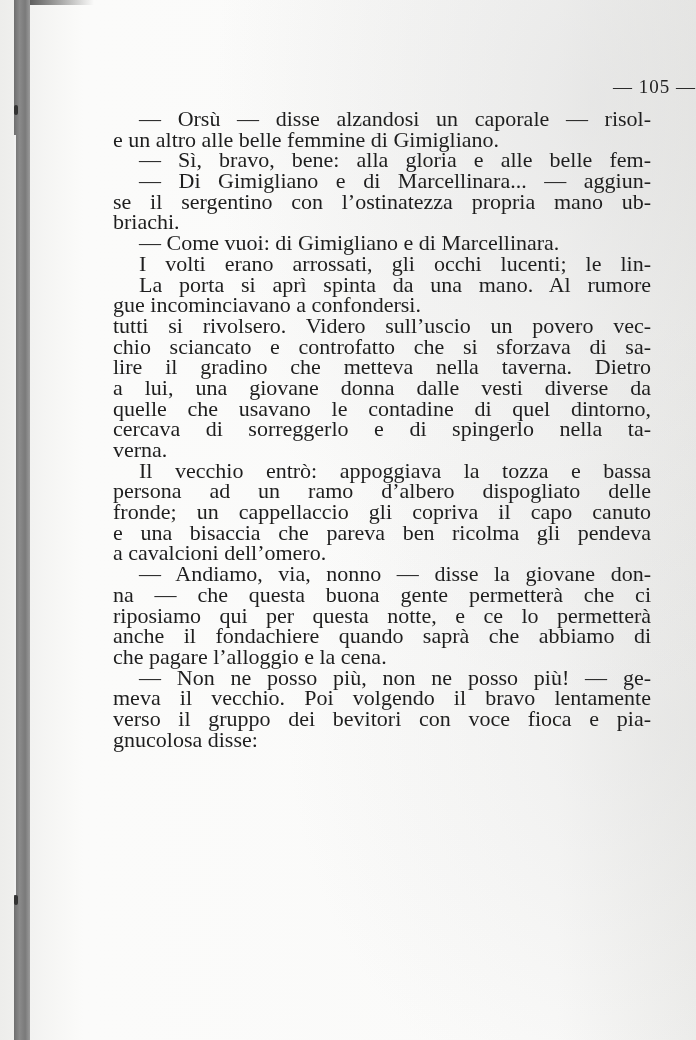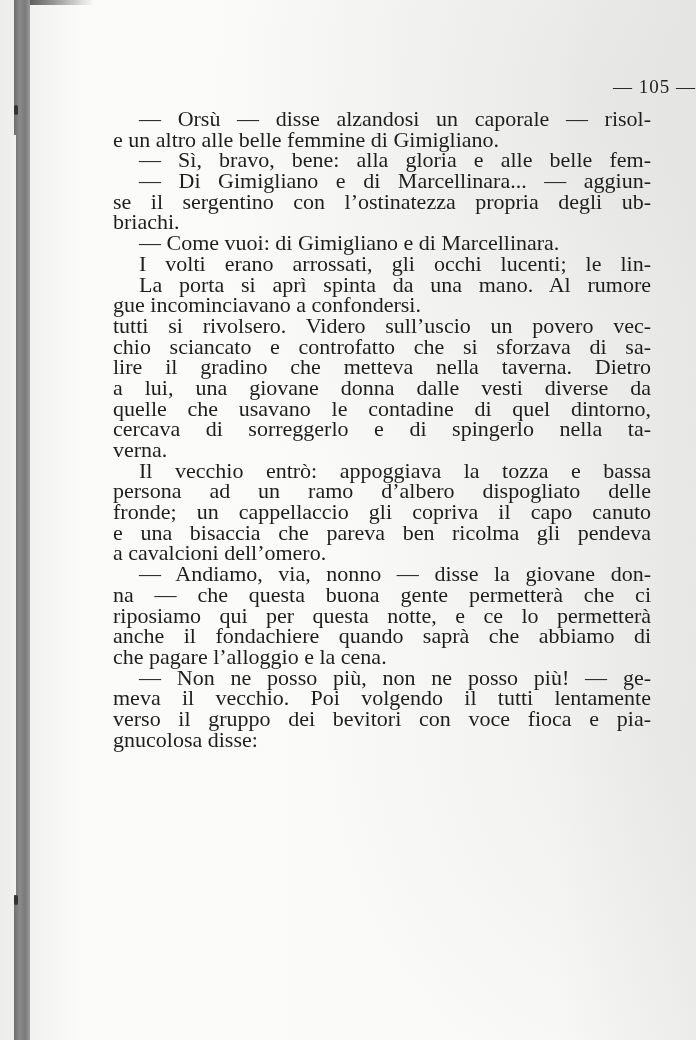--- a/index.html
+++ b/index.html
@@ -99,21 +99,21 @@
 <div class="binding-mark" style="top:105px"></div>
 <div class="binding-mark" style="top:895px"></div>
 
 <div class="page-number">— 105 —</div>
 
 <div class="text-block" id="text-block">
     <span class="line indent">— Orsù — disse alzandosi un caporale — risol-</span>
     <span class="line last">e un altro alle belle femmine di Gimigliano.</span>
     <span class="line indent">— Sì, bravo, bene: alla gloria e alle belle fem-</span>
     <span class="line indent">— Di Gimigliano e di Marcellinara... — aggiun-</span>
-    <span class="line">se il sergentino con l’ostinatezza propria degli ub-</span>
+    <span class="line">se il sergentino con l’ostinatezza propria mano ub-</span>
     <span class="line last">briachi.</span>
     <span class="line indent last">— Come vuoi: di Gimigliano e di Marcellinara.</span>
     <span class="line indent">I volti erano arrossati, gli occhi lucenti; le lin-</span>
     <span class="line indent">La porta si aprì spinta da una mano. Al rumore</span>
     <span class="line last">gue incominciavano a confondersi.</span>
     <span class="line">tutti si rivolsero. Videro sull’uscio un povero vec-</span>
     <span class="line">chio sciancato e controfatto che si sforzava di sa-</span>
     <span class="line">lire il gradino che metteva nella taverna. Dietro</span>
     <span class="line">a lui, una giovane donna dalle vesti diverse da</span>
     <span class="line">quelle che usavano le contadine di quel dintorno,</span>
@@ -123,16 +123,16 @@
     <span class="line">persona ad un ramo d’albero dispogliato delle</span>
     <span class="line">fronde; un cappellaccio gli copriva il capo canuto</span>
     <span class="line">e una bisaccia che pareva ben ricolma gli pendeva</span>
     <span class="line last">a cavalcioni dell’omero.</span>
     <span class="line indent">— Andiamo, via, nonno — disse la giovane don-</span>
     <span class="line">na — che questa buona gente permetterà che ci</span>
     <span class="line">riposiamo qui per questa notte, e ce lo permetterà</span>
     <span class="line">anche il fondachiere quando saprà che abbiamo di</span>
     <span class="line last">che pagare l’alloggio e la cena.</span>
     <span class="line indent">— Non ne posso più, non ne posso più! — ge-</span>
-    <span class="line">meva il vecchio. Poi volgendo il tutti lentamente</span>
+    <span class="line">meva il vecchio. Poi volgendo il bravo lentamente</span>
     <span class="line">verso il gruppo dei bevitori con voce fioca e pia-</span>
     <span class="line last">gnucolosa disse:</span>
   </div>
 
 </body></html>

